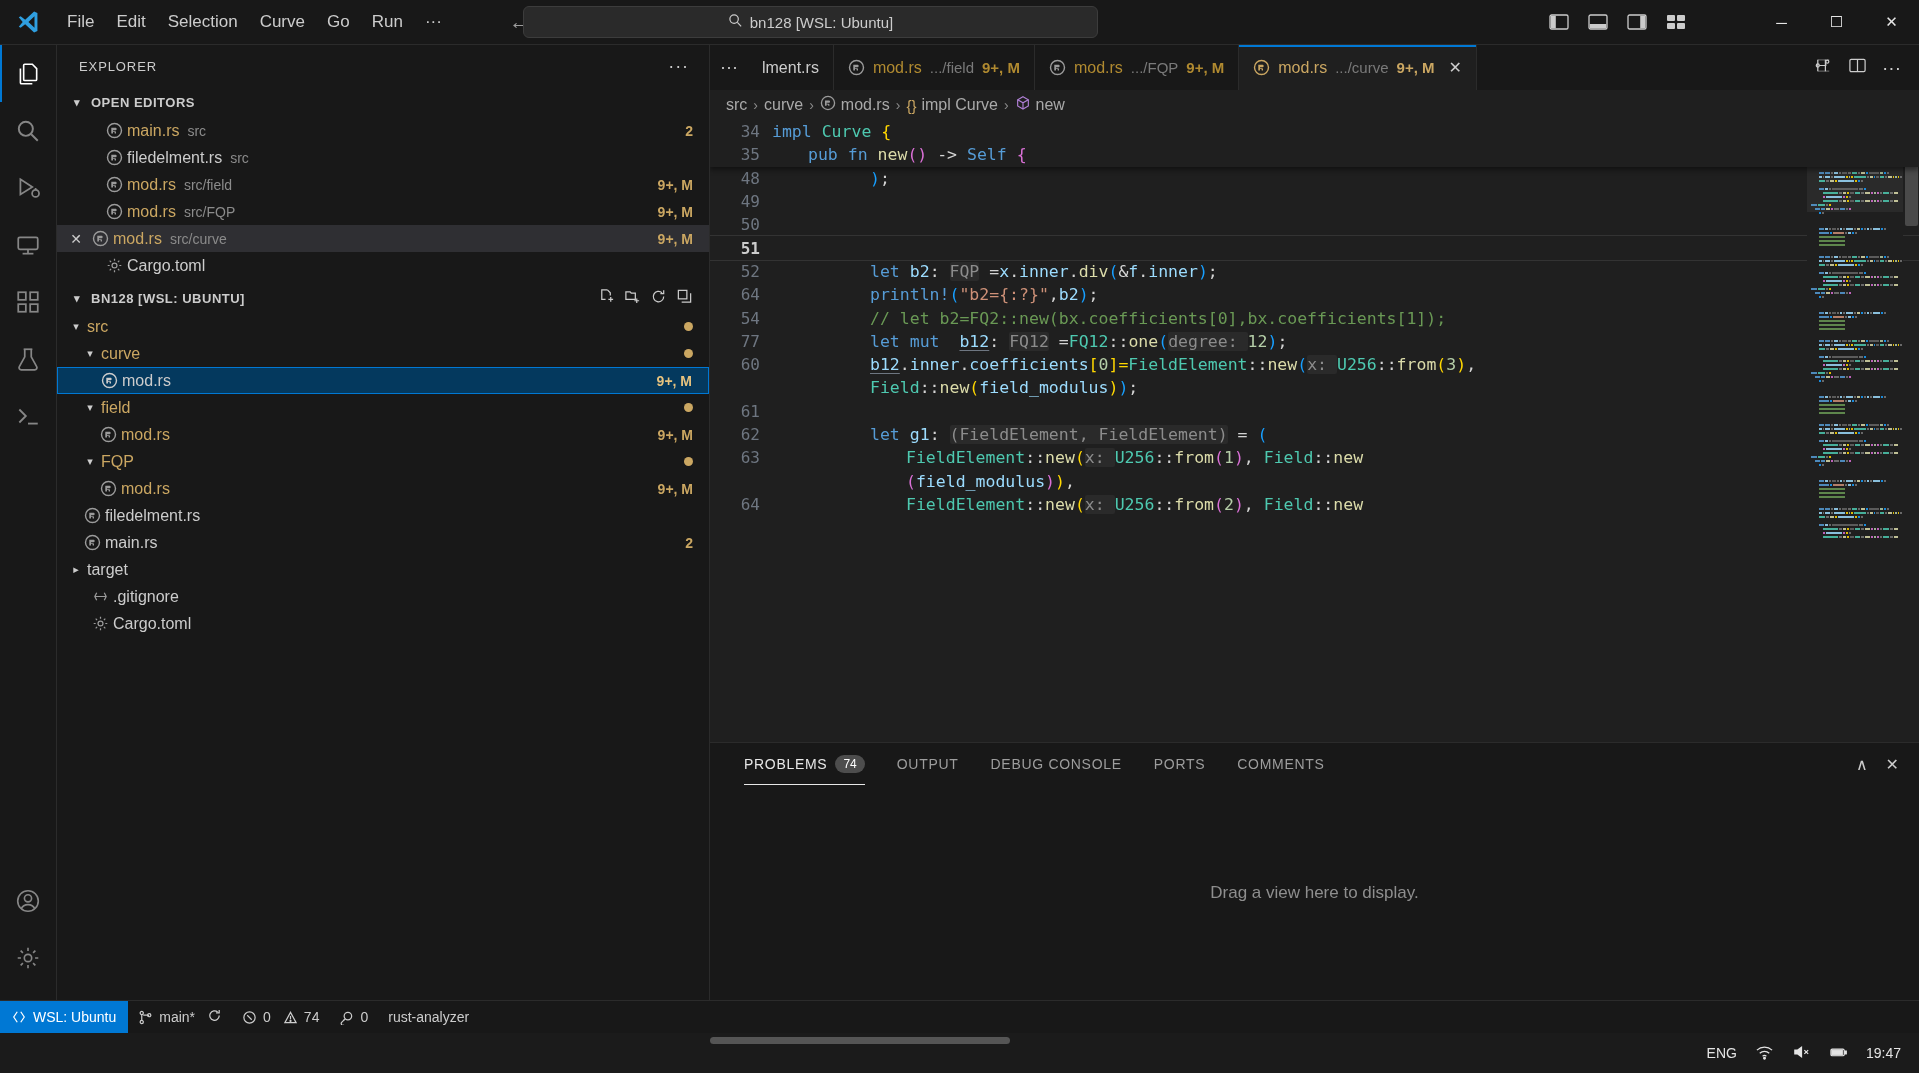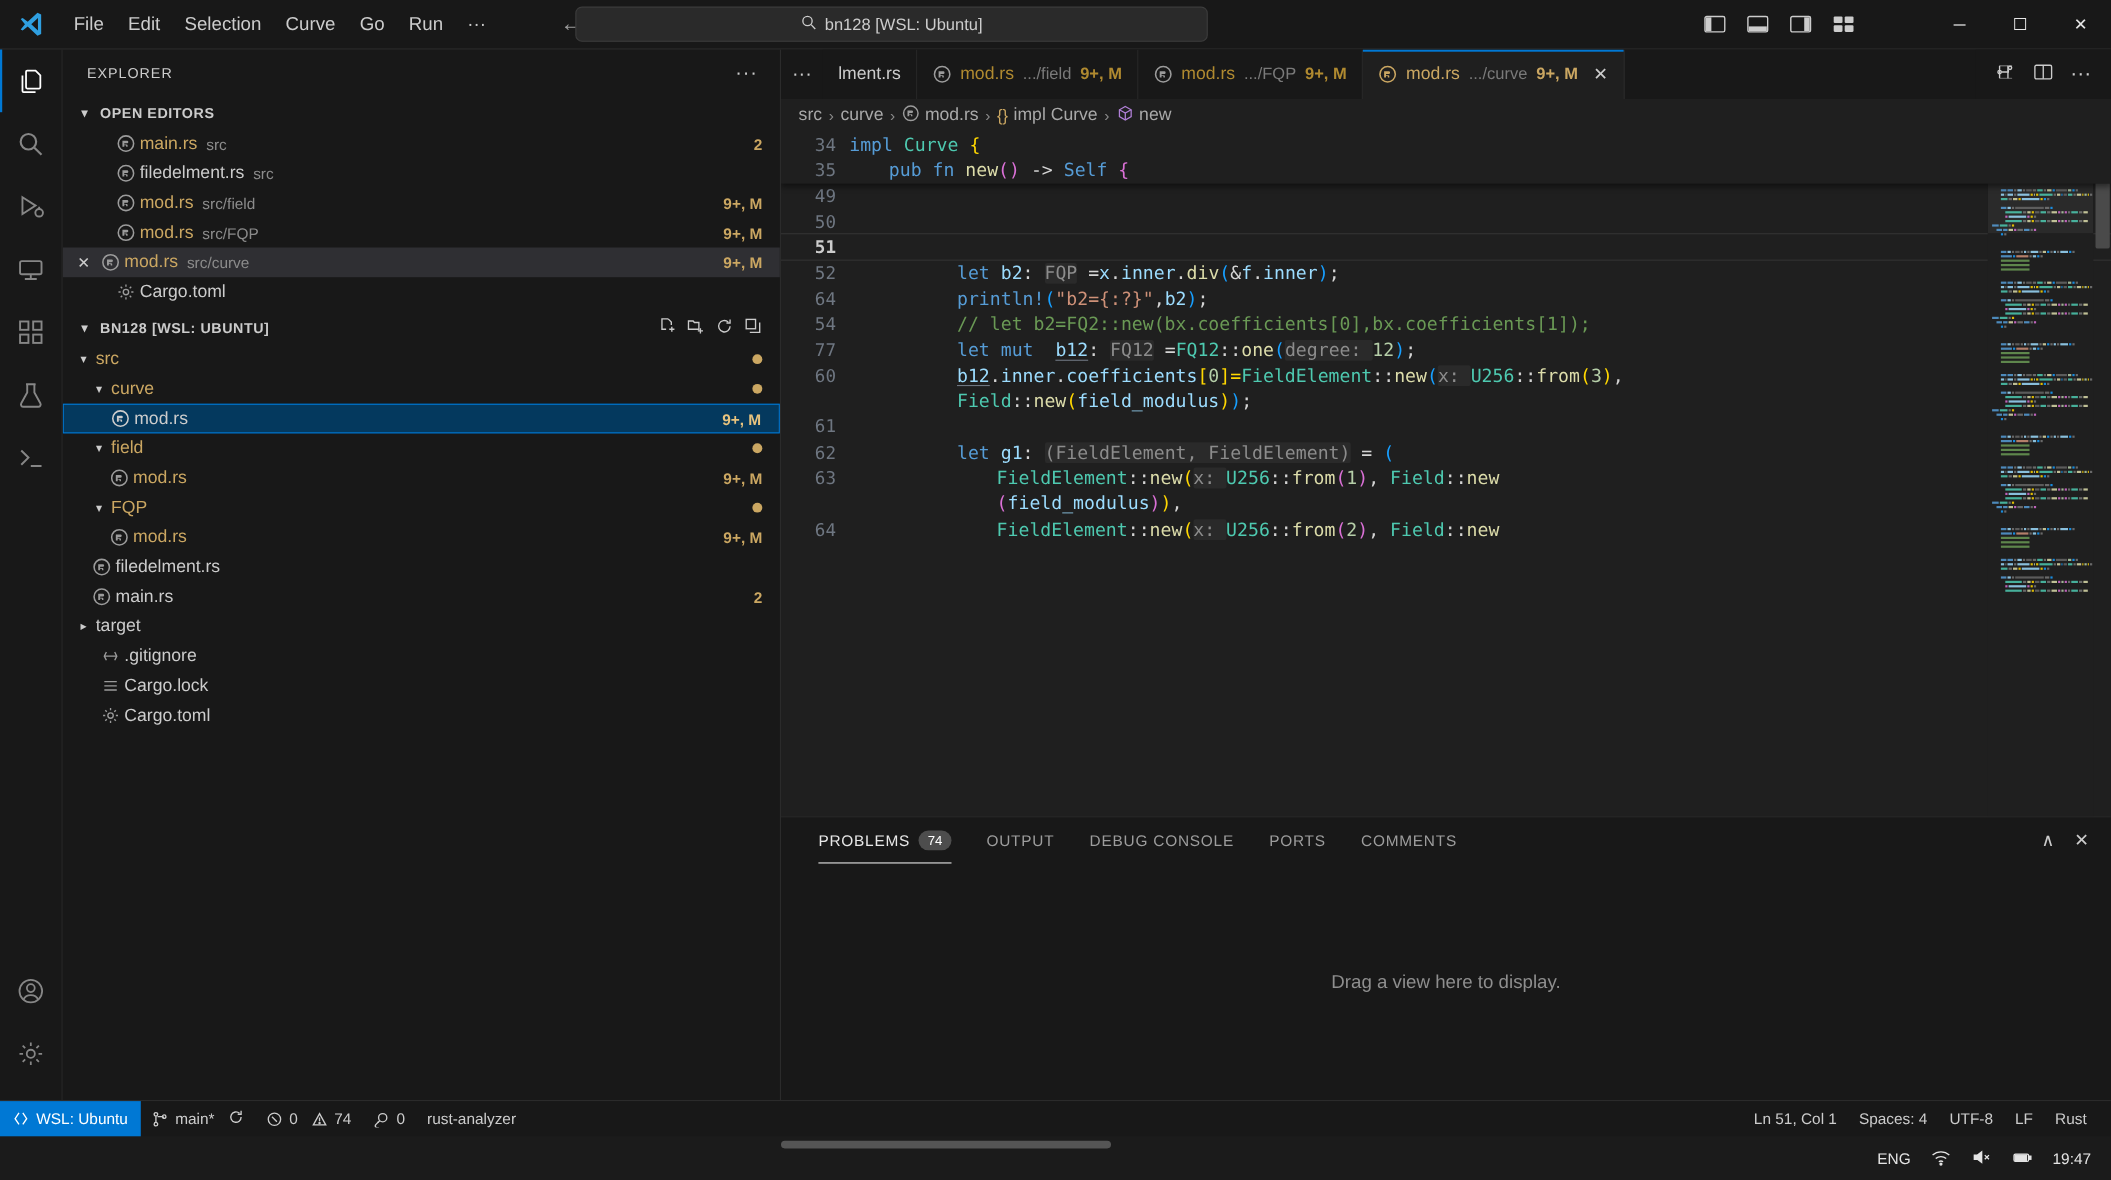--- a/index.html
+++ b/index.html
@@ -557,31 +557,20 @@
       <div class="row indent8">
         <span class="chev-s"></span>
         <span class="ricon">
           <svg viewBox="0 0 18 18" fill="none" stroke="#9b9b9b" stroke-width="1.3">
               <path d="M3 9h12M5 5l-2 4 2 4M13 5l2 4-2 4"></path>
             </svg>
         </span>
         <span class="fname white">.gitignore</span>
       </div>
 
-      <div class="row indent8">
-        <span class="chev-s"></span>
-        <span class="ricon">
-          <svg viewBox="0 0 18 18" fill="none" stroke="#9b9b9b" stroke-width="1.3">
-              <line x1="3" y1="5" x2="15" y2="5"></line>
-              <line x1="3" y1="9" x2="15" y2="9"></line>
-              <line x1="3" y1="13" x2="15" y2="13"></line>
-            </svg>
-        </span>
-        <span class="fname white">Cargo.lock</span>
-      </div>
 
       <div class="row indent8">
         <span class="chev-s"></span>
         <span class="ricon">
           <svg viewBox="0 0 18 18" fill="none" stroke="#9b9b9b" stroke-width="1.3">
               <circle cx="9" cy="9" r="2.6"></circle>
               <path d="M9 1.8v2.1M9 14.1v2.1M1.8 9h2.1M14.1 9h2.1M3.9 3.9l1.5 1.5M12.6 12.6l1.5 1.5M14.1 3.9l-1.5 1.5M5.4 12.6l-1.5 1.5"></path>
             </svg>
         </span>
         <span class="fname white">Cargo.toml</span>
@@ -681,20 +670,28 @@
               </svg>
           </span>
           <span>new</span>
         </span>
       </div>
 
       <div class="codewrap">
         <div class="codelines" id="codelines">
             <div style="height: 46.6px;"></div>
             <div class="cl">
+              <div class="gutter">48</div>
+              <div class="gitbar added"></div>
+              <div class="fold"></div>
+              <div class="ind guide"></div>
+              <div class="ind guide"></div>
+              <div class="codetext"><span class="pn3">)</span><span class="op">;</span></div>
+            </div>
+            <div class="cl">
               <div class="gutter">49</div>
               <div class="gitbar added"></div>
               <div class="fold"></div>
               <div class="ind guide"></div>
               <div class="ind guide"></div>
               <div class="codetext"></div>
             </div>
             <div class="cl">
               <div class="gutter">50</div>
               <div class="gitbar added"></div>
@@ -1698,37 +1695,20 @@
       <svg viewBox="0 0 16 16" fill="none" stroke="#cccccc" stroke-width="1.3">
           <path d="M5.5 10.5L2.8 13.2a2 2 0 0 0 2.8 2.8"></path>
           <circle cx="9.5" cy="6.5" r="4"></circle>
           <path d="M6.6 9.4l-2 2"></path>
         </svg>
       <span>0</span>
     </div>
     <div class="sb-item">
       <span>rust-analyzer</span>
     </div>
-    <div class="sb-right">
-      <div class="sb-item">
-        <span>Ln 51, Col 1</span>
-      </div>
-      <div class="sb-item">
-        <span>Spaces: 4</span>
-      </div>
-      <div class="sb-item">
-        <span>UTF-8</span>
-      </div>
-      <div class="sb-item">
-        <span>LF</span>
-      </div>
-      <div class="sb-item" style="padding-right:22px">
-        <span>Rust</span>
-      </div>
-    </div>
   </div>
 
   <div class="taskbar">
     <div class="tb-scroll"></div>
     <div class="tb-right">
       <span>ENG</span>
       <span>
         <svg viewBox="0 0 20 16" fill="none" stroke="#e4e4e4" stroke-width="1.3">
             <path d="M2 6a12 12 0 0 1 16 0"></path>
             <path d="M5 9.3a7.5 7.5 0 0 1 10 0"></path>

